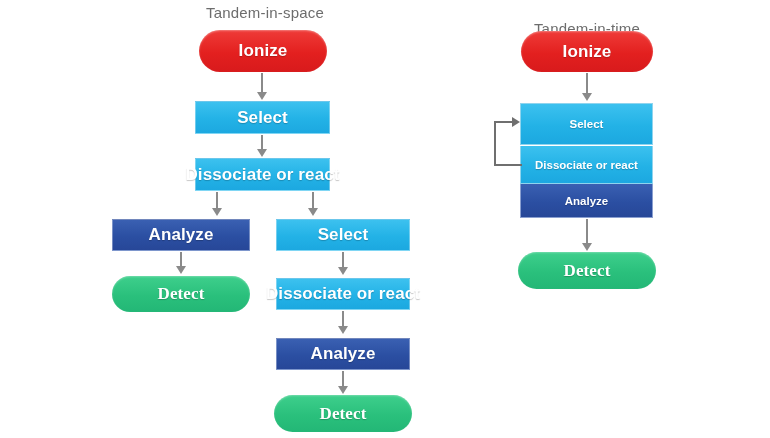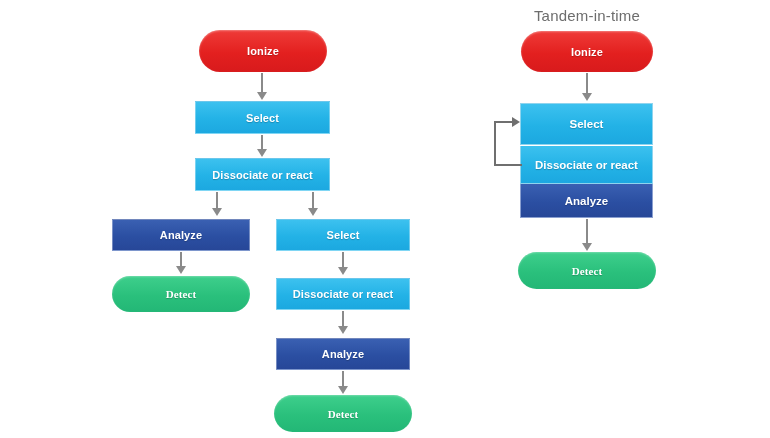--- a/index.html
+++ b/index.html
@@ -28,21 +28,21 @@
   }
 
   
   .node {
     position: absolute;
     box-sizing: border-box;
     display: flex;
     align-items: center;
     justify-content: center;
     color: #ffffff;
-    font-size: 11px;
+    font-size: 17px;
     font-weight: bold;
     letter-spacing: .1px;
     text-shadow: 0 1px 1px rgba(0,0,0,.22);
     white-space: nowrap;
   }
 
   
   .node.pill {
     border-radius: 999px;
   }
@@ -105,20 +105,21 @@
   .loop-line {
     position: absolute;
     background: #6f6f6f;
   }
 </style>
 </head>
 <body>
 
 <div id="canvas">
 
+  <div class="diagram-title" style="left:175px; top:4px; width:180px;">Tandem-in-space</div>
 
   <div class="node pill c-red" style="left:199px; top:30px; width:128px; height:42px;">Ionize</div>
 
   <div class="arrow-line" style="left:261px; top:73px; width:2px; height:20px;"></div>
   <div class="arrow-head-down" style="left:257px; top:92px;"></div>
 
   <div class="node rect c-lightblue" style="left:195px; top:101px; width:135px; height:33px;">Select</div>
 
   <div class="arrow-line" style="left:261px; top:135px; width:2px; height:15px;"></div>
   <div class="arrow-head-down" style="left:257px; top:149px;"></div>
@@ -148,21 +149,21 @@
   <div class="arrow-line" style="left:342px; top:311px; width:2px; height:16px;"></div>
   <div class="arrow-head-down" style="left:338px; top:326px;"></div>
 
   <div class="node rect c-darkblue" style="left:276px; top:338px; width:134px; height:32px;">Analyze</div>
 
   <div class="arrow-line" style="left:342px; top:371px; width:2px; height:16px;"></div>
   <div class="arrow-head-down" style="left:338px; top:386px;"></div>
 
   <div class="node pill c-green" style="left:274px; top:395px; width:138px; height:37px;">Detect</div>
 
-  <div class="diagram-title" style="left:497px; top:7px; width:180px;">Tandem-in-time</div>
+  <div class="diagram-title" style="left:497px; top:20px; width:180px;">Tandem-in-time</div>
 
   <div class="node pill c-red" style="left:521px; top:31px; width:132px; height:41px;">Ionize</div>
 
   <div class="arrow-line" style="left:586px; top:73px; width:2px; height:21px;"></div>
   <div class="arrow-head-down" style="left:582px; top:93px;"></div>
 
   <div class="stack-part c-lightblue" style="left:520px; top:103px; width:133px; height:42px; border:1px solid #8fd4ee; box-sizing:border-box;">Select</div>
 
   <div class="stack-part c-lightblue" style="left:520px; top:146px; width:133px; height:38px; border:1px solid #8fd4ee; border-top:none; box-sizing:border-box;">Dissociate or react</div>
 

